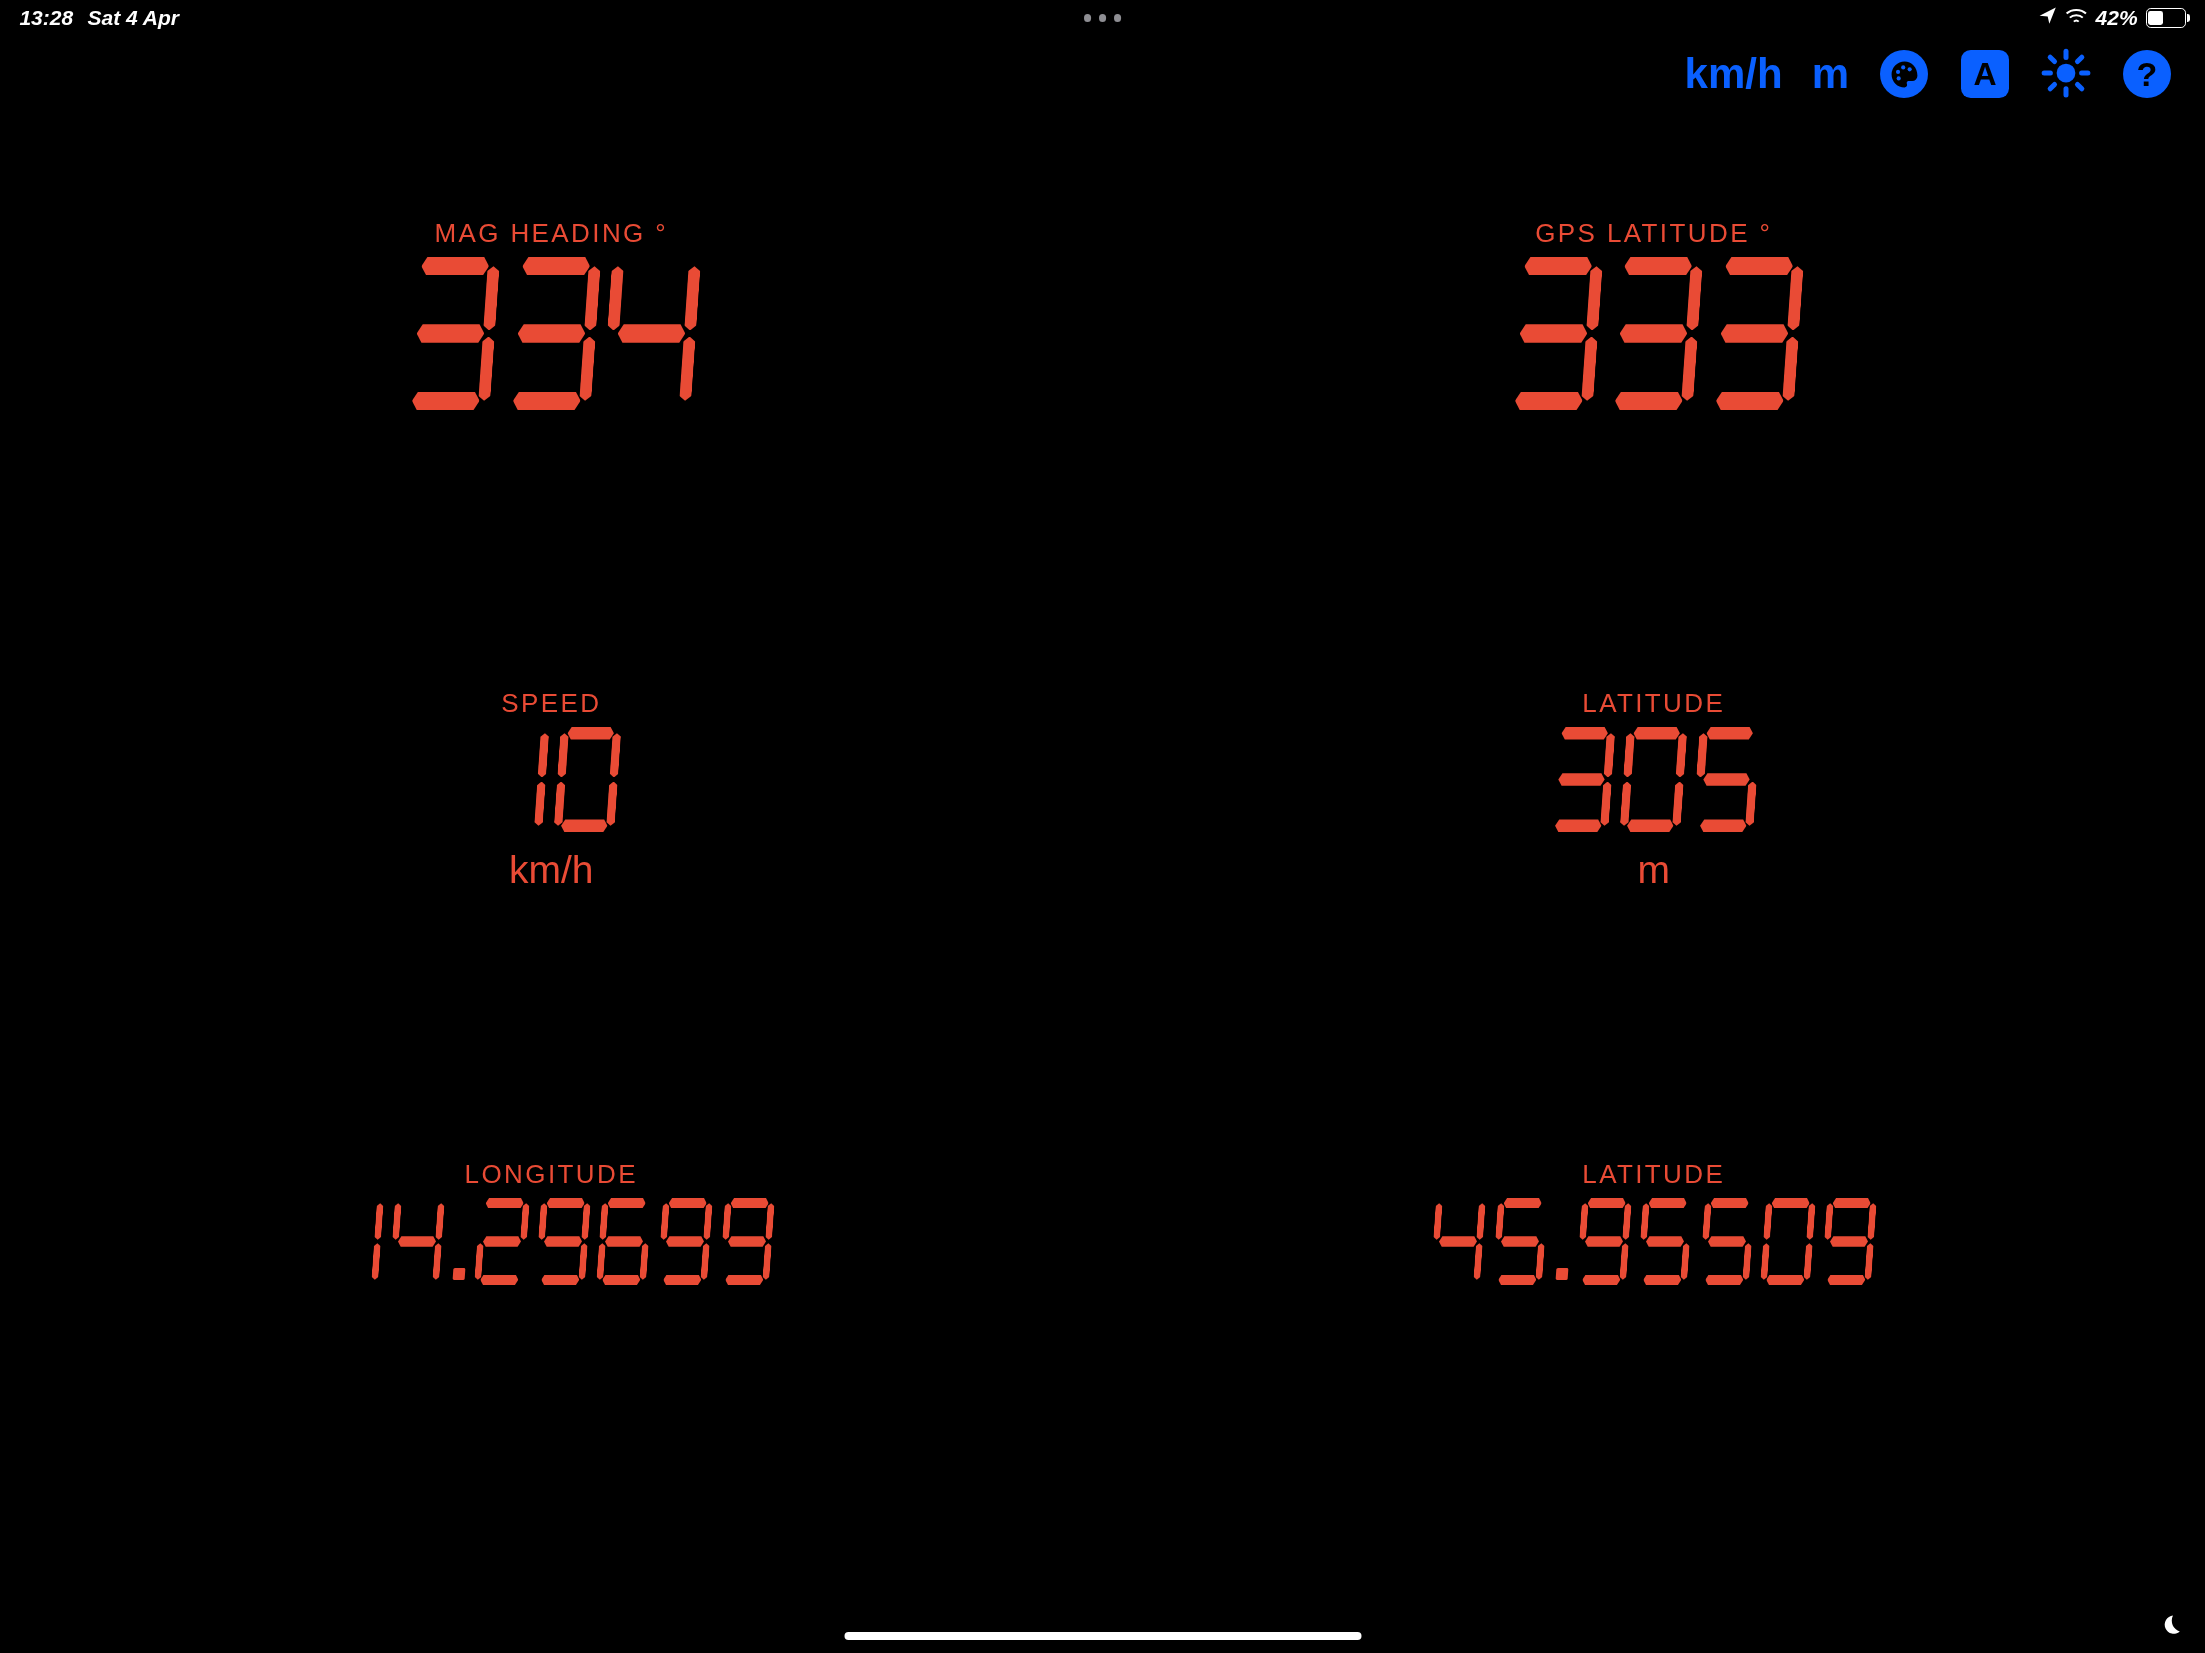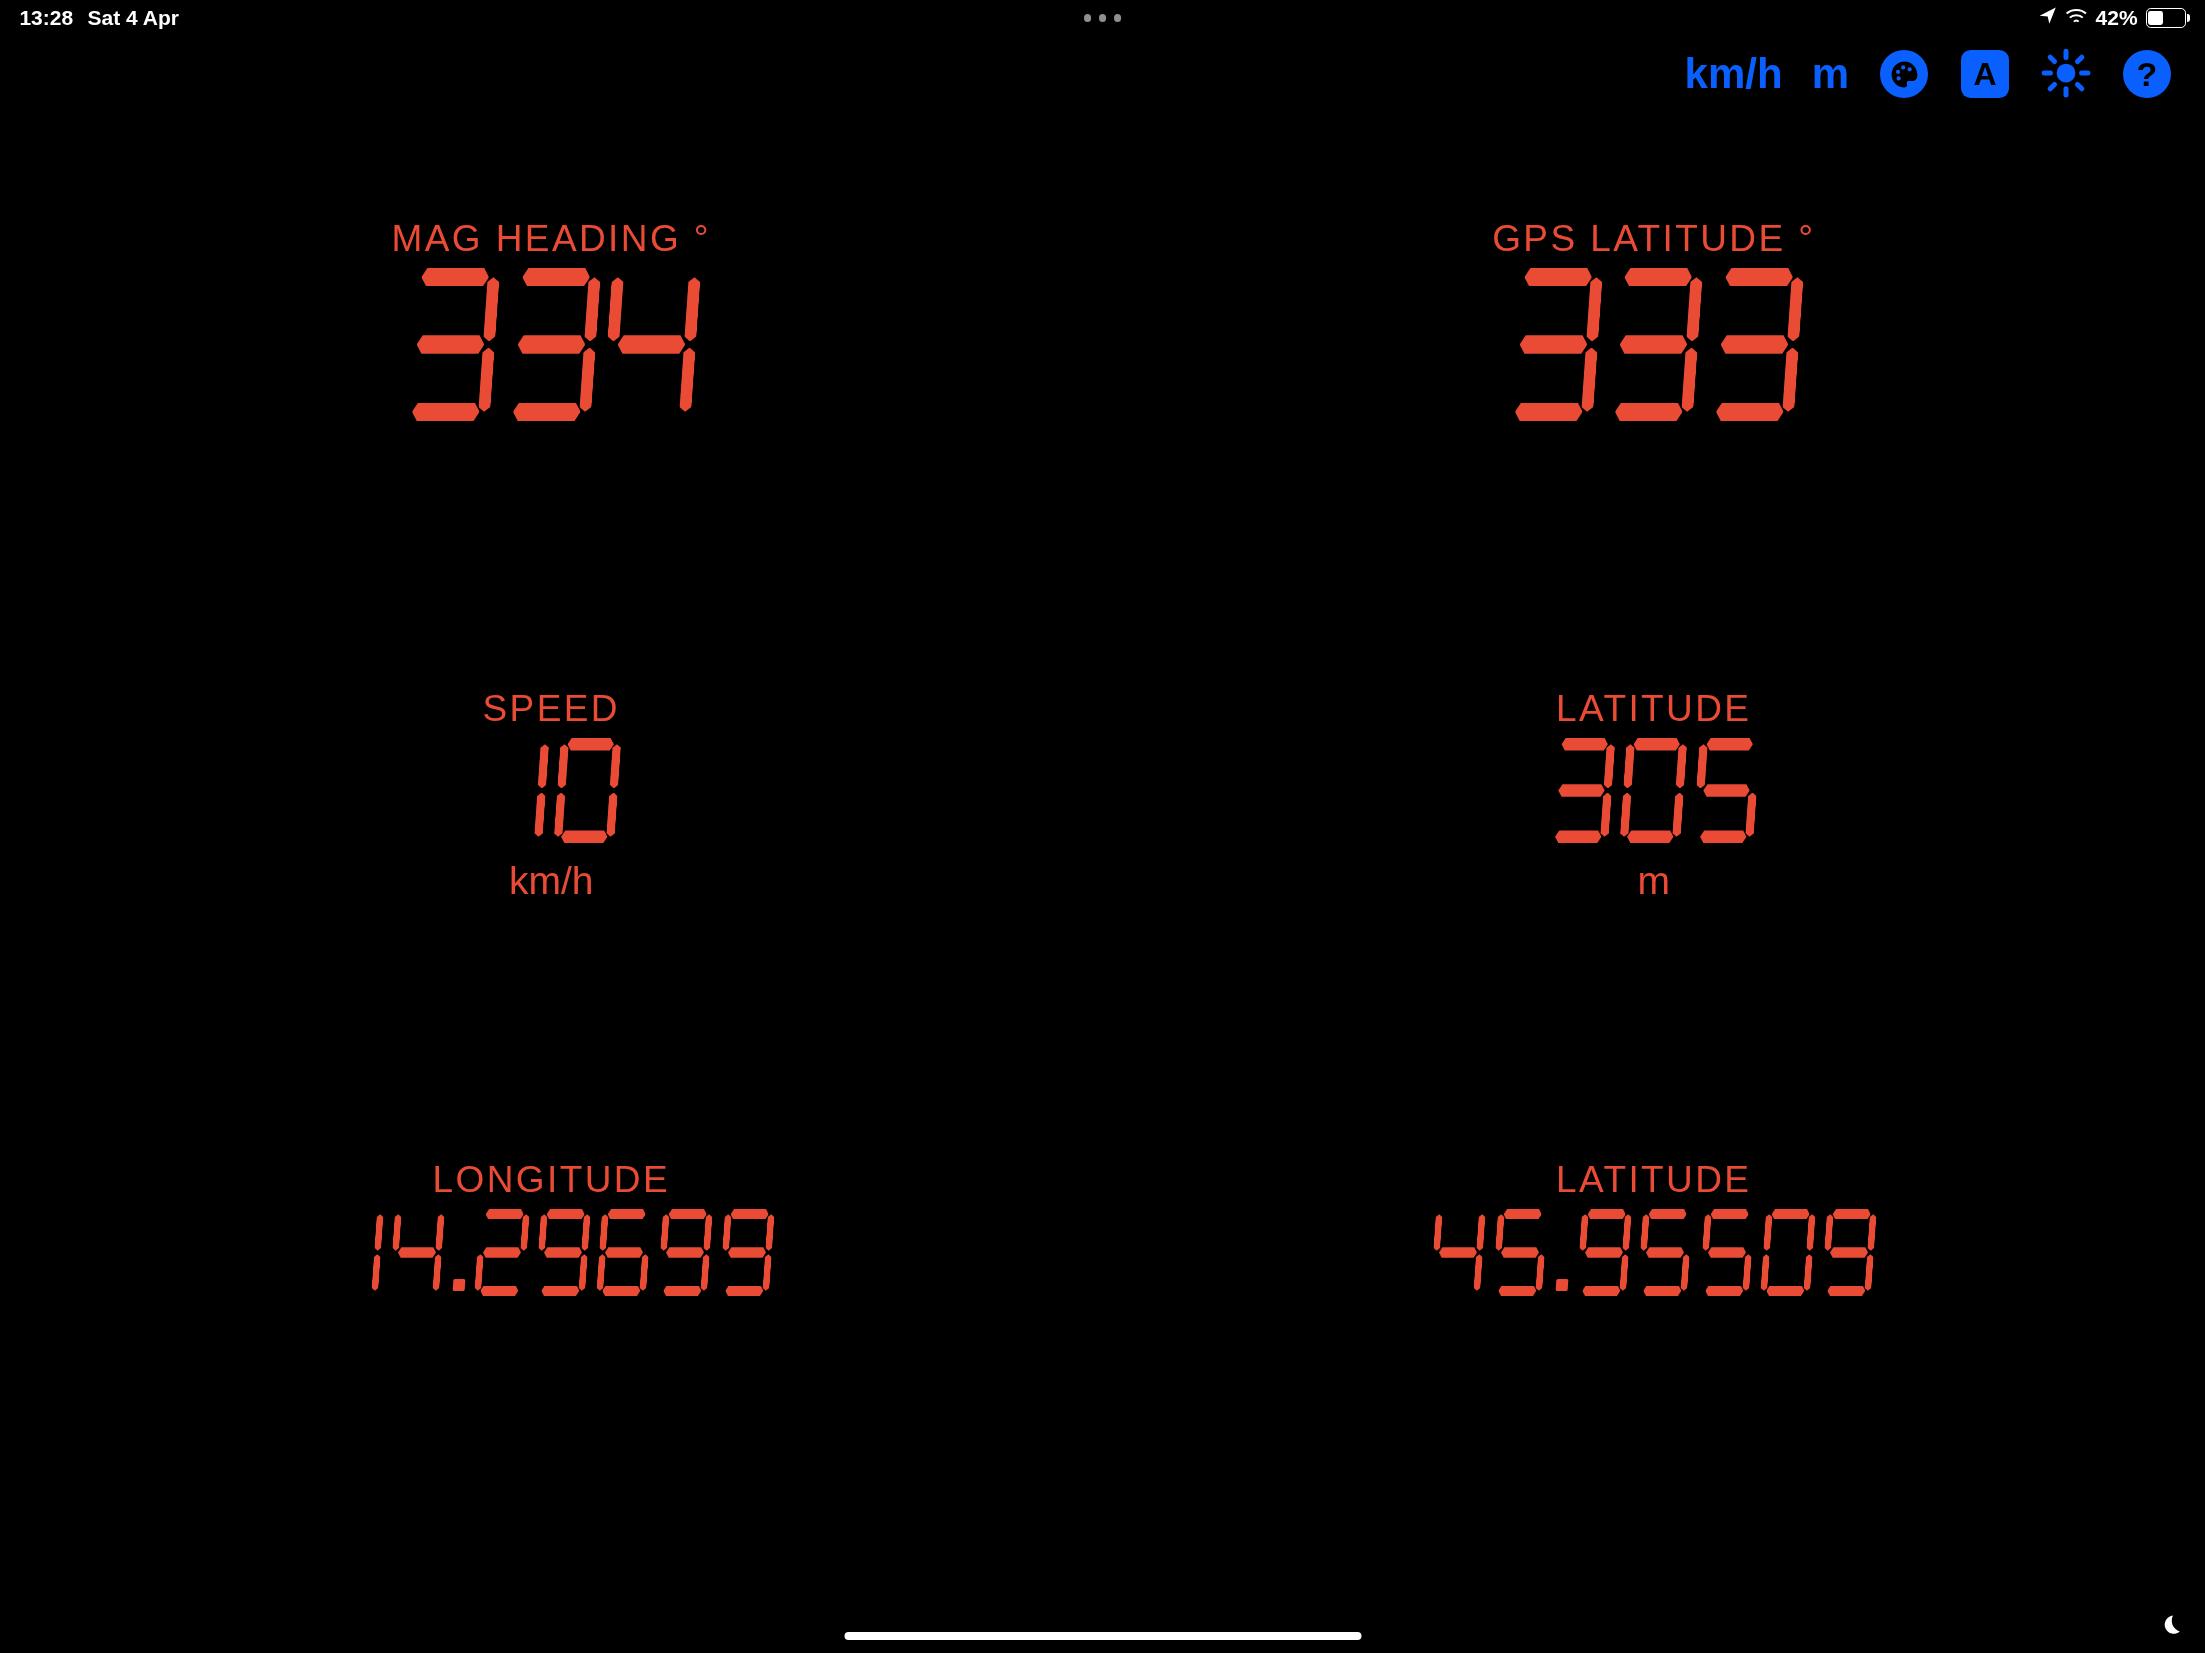--- a/index.html
+++ b/index.html
@@ -18,20 +18,21 @@
     position: absolute;
     top: 0; left: 0; right: 0;
     height: 36px;
     display: flex;
     align-items: center;
     justify-content: space-between;
     padding: 0 19.4px;
     font-size: 21px;
     font-weight: 600;
     color: #fff;
+    font-style: italic;
   }
   .status-left { display: flex; gap: 14.5px; align-items: center; }
   .status-center {
     position: absolute; left: 50%; transform: translateX(-50%);
     display: flex; gap: 8px;
   }
   .status-center .dot {
     width: 7.3px; height: 7.3px; border-radius: 50%; background: #8e8e93;
   }
   .status-right { display: flex; gap: 8px; align-items: center; }
@@ -84,21 +85,21 @@
   }
   .cell {
     display: flex;
     flex-direction: column;
     align-items: center;
     justify-content: flex-start;
     padding-top: 57px;
   }
   .label {
     color: #e94b35;
-    font-size: 37px;
+    font-size: 26px;
     font-weight: 400;
     letter-spacing: 2.4px;
     margin-bottom: 8px;
   }
   .value {
     color: #e94b35;
     font-size: 170px;
     line-height: 1;
     letter-spacing: 3.2px;
     font-weight: 400;

